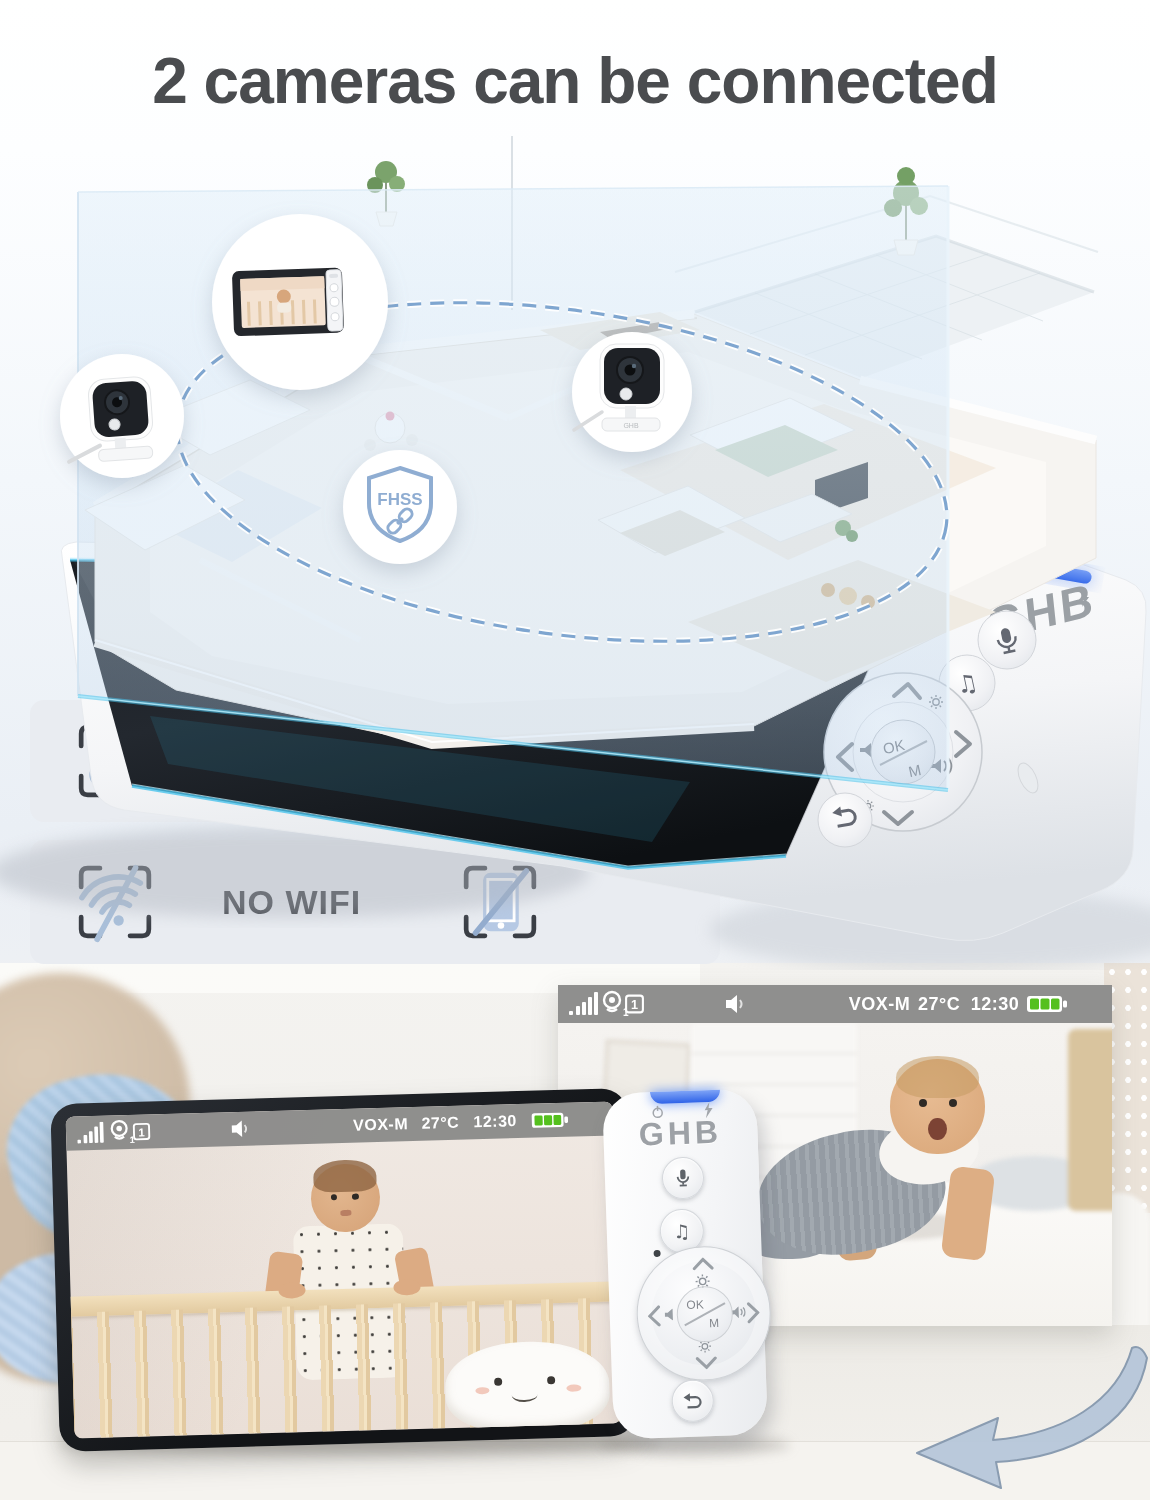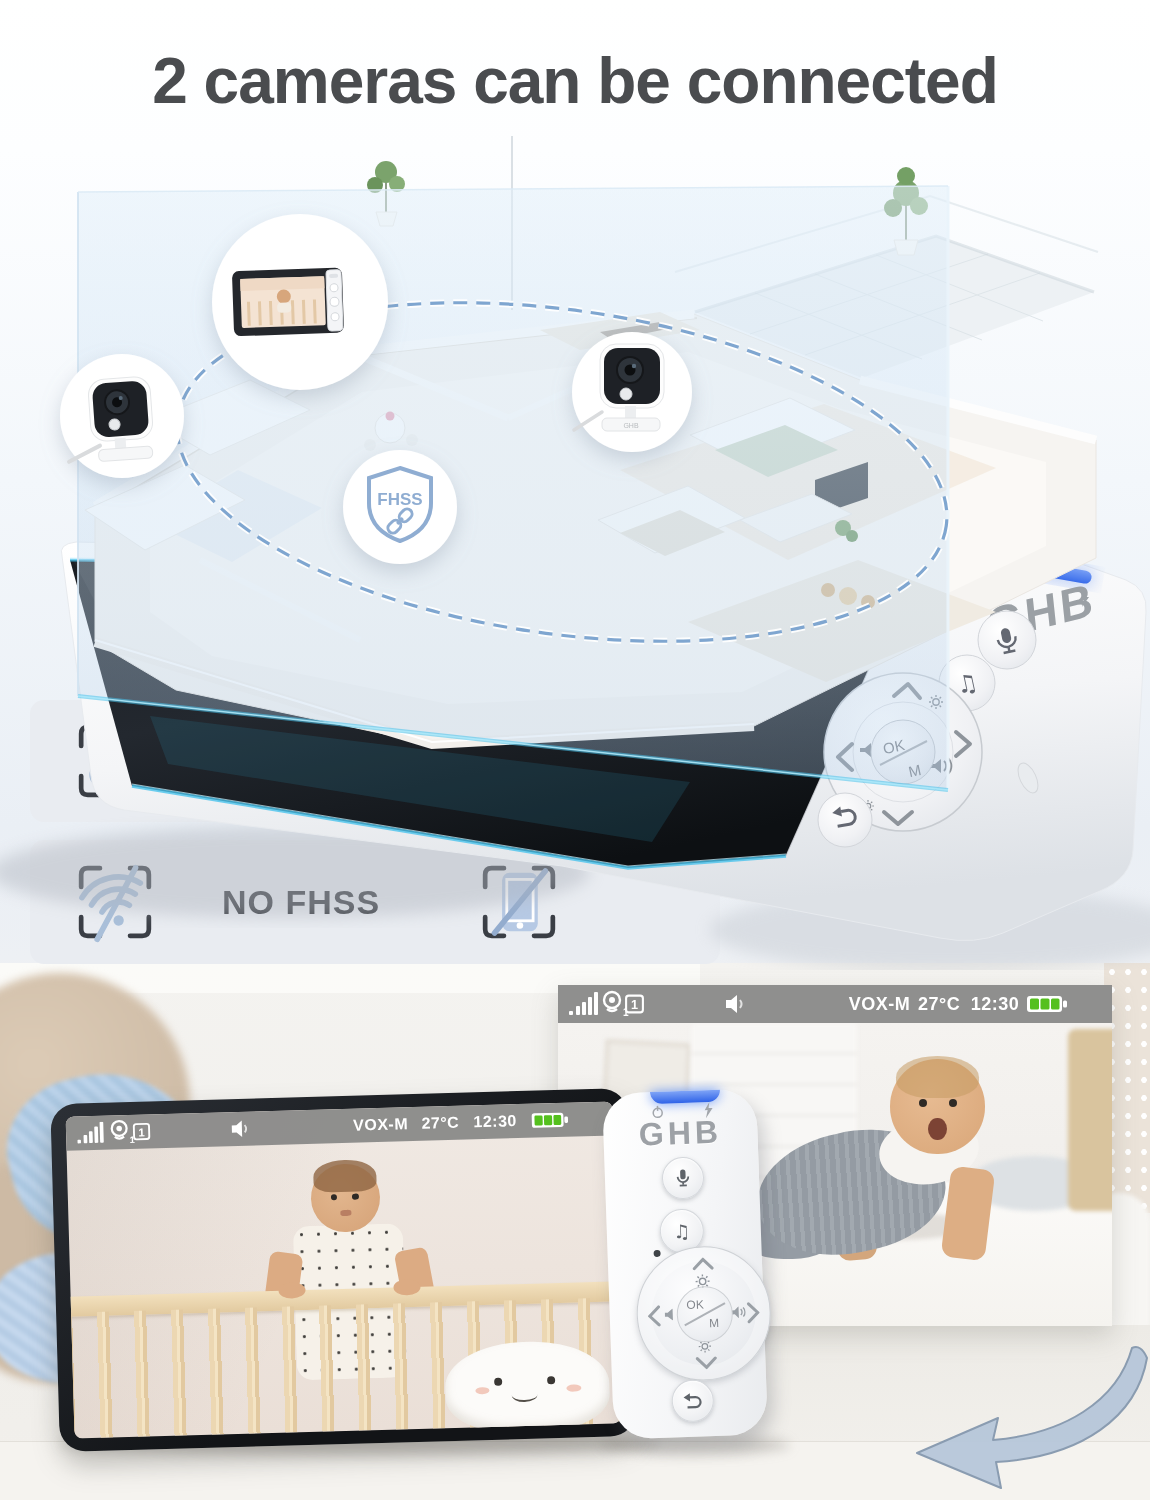--- a/index.html
+++ b/index.html
@@ -70,21 +70,21 @@
       <g transform="rotate(-14 50 50)">
         <g fill="none" stroke="#a9bfd9" stroke-width="6" stroke-linecap="round">
           <path d="M34,57 a20,20 0 0 1 30,0"></path>
           <path d="M25,47 a33,33 0 0 1 48,0"></path>
           <path d="M17,37 a45,45 0 0 1 64,0"></path>
         </g>
         <circle cx="49" cy="70" r="5.5" fill="#a9bfd9"></circle>
         <line x1="22" y1="84" x2="80" y2="20" stroke="#a9bfd9" stroke-width="6" stroke-linecap="round"></line>
       </g>
     </svg>
-    <span class="flabel" style="margin-left:60px;">NO FHSS</span>
+    <span class="flabel" style="margin-left:60px;">NO WIFI</span>
     <svg class="ficon" style="margin-left:92px;" width="94" height="94" viewBox="0 0 100 100">
       <g fill="none" stroke="#3a3e45" stroke-width="5" stroke-linecap="round">
         <path d="M14,34 V21 Q14,14 21,14 H34"></path>
           <path d="M66,14 H79 Q86,14 86,21 V34"></path>
         <path d="M86,66 V79 Q86,86 79,86 H66"></path>
           <path d="M34,86 H21 Q14,86 14,79 V66"></path>
       </g>
       <g>
         <rect x="32" y="19" width="38" height="62" rx="8" fill="#b6c9e4"></rect>
         <rect x="37" y="26" width="28" height="44" fill="none" stroke="#fff" stroke-width="3"></rect>

